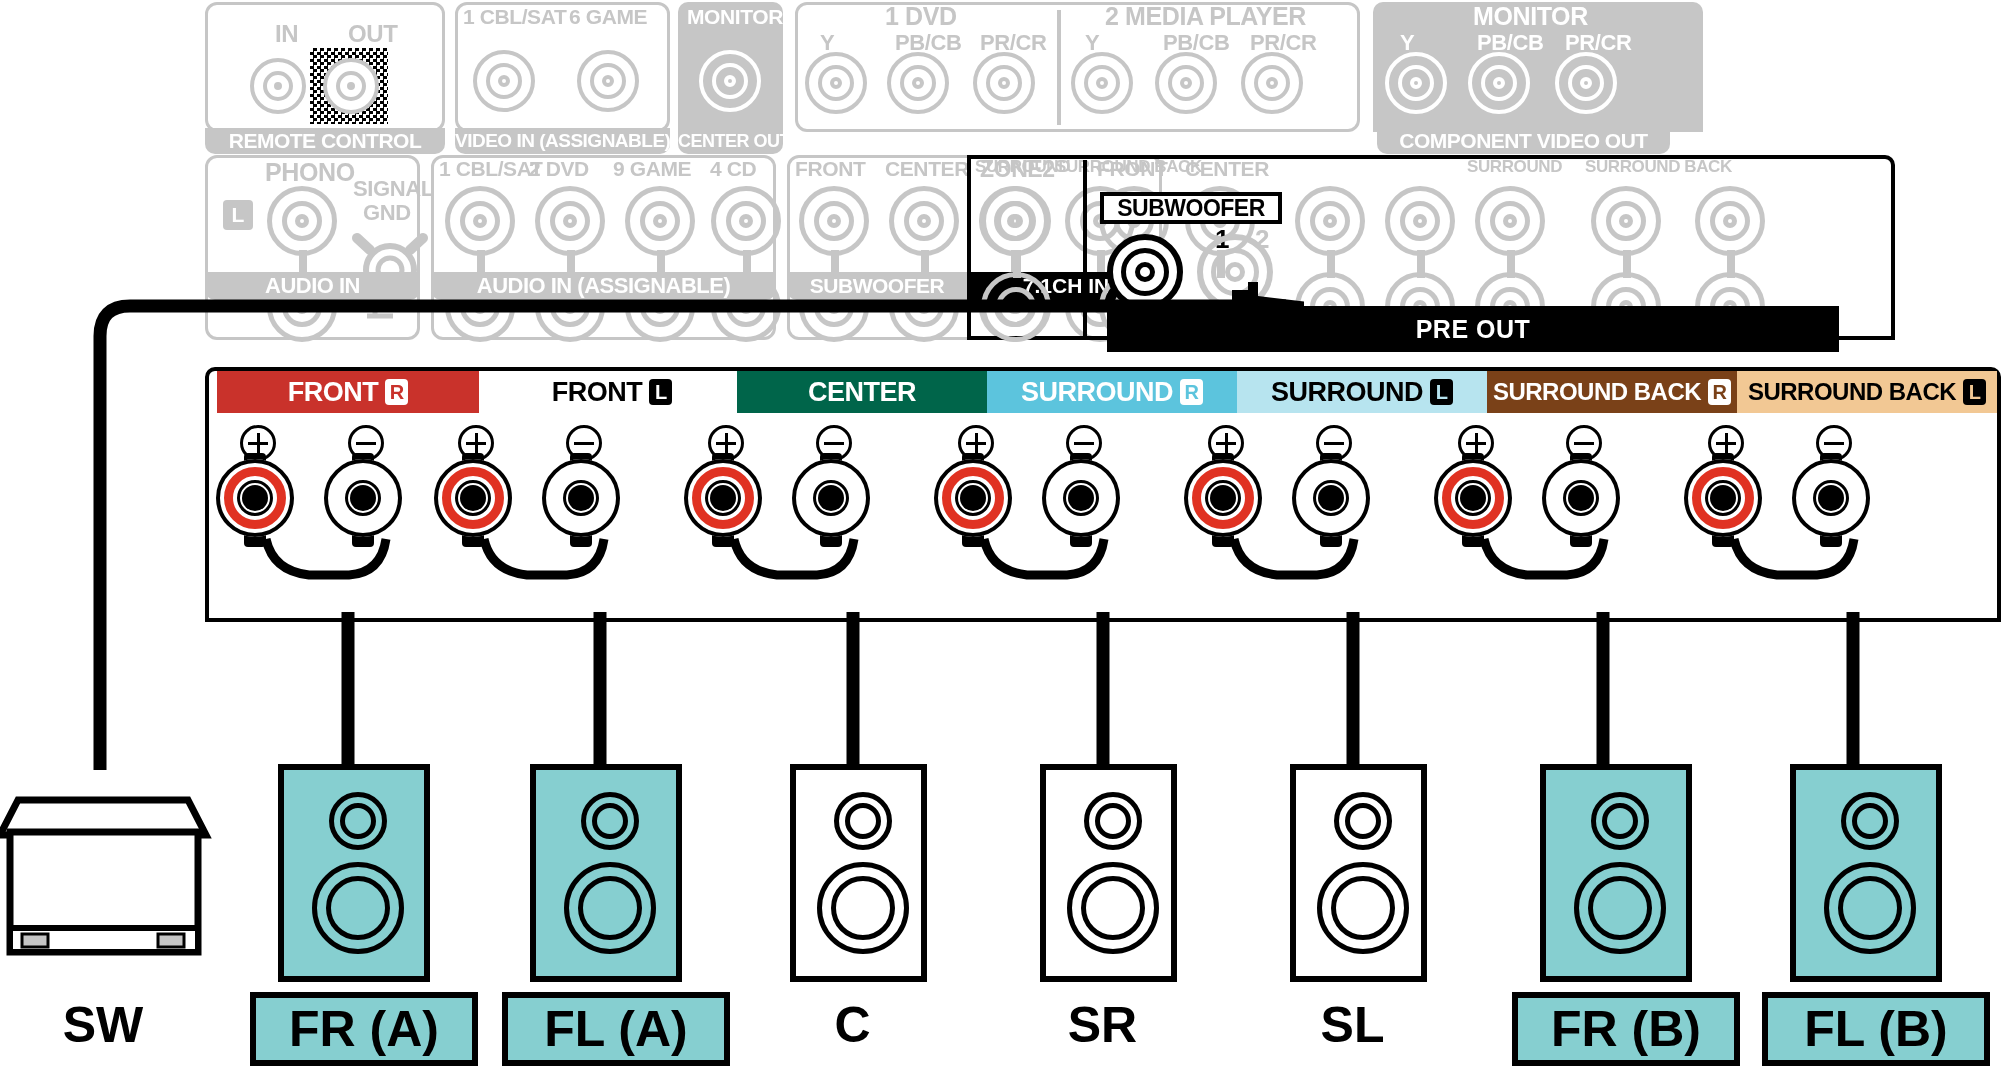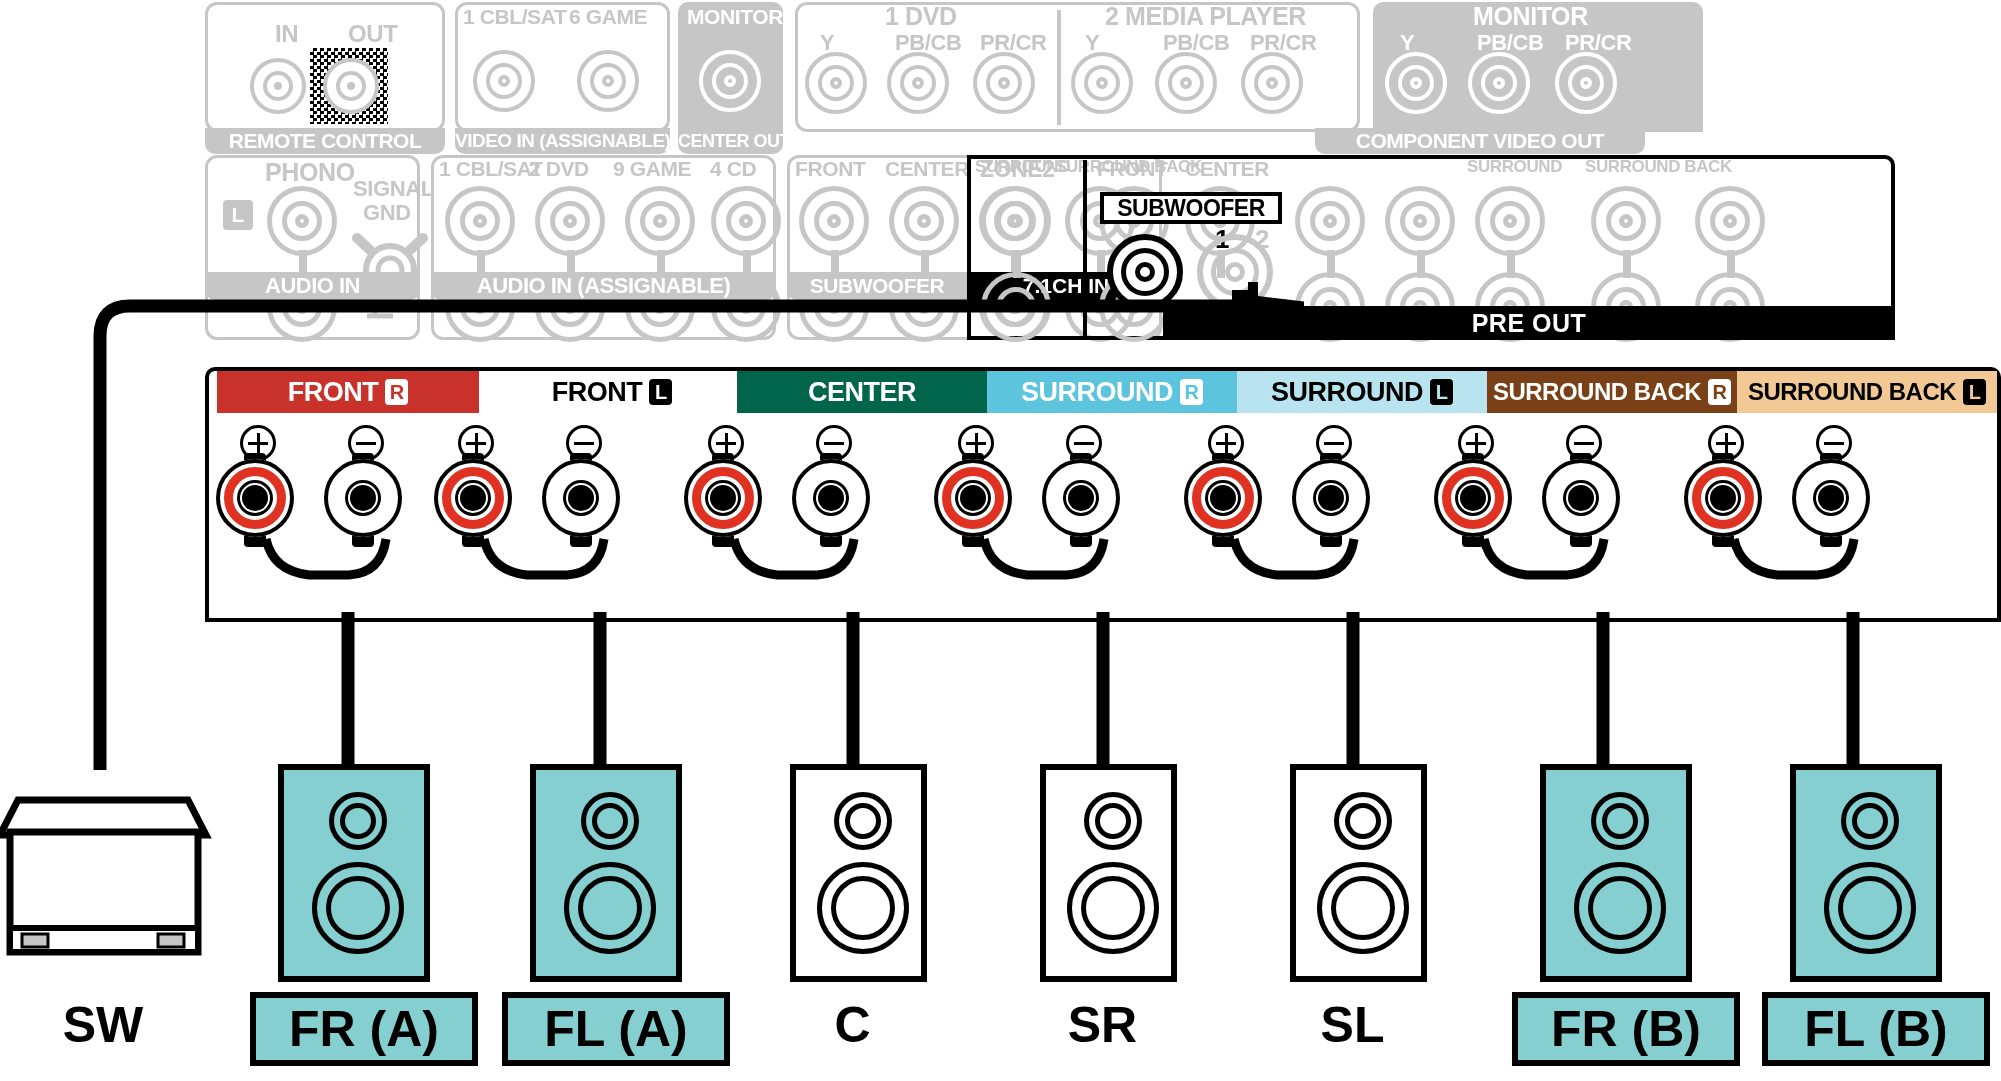--- a/index.html
+++ b/index.html
@@ -168,21 +168,21 @@
         <i style="inset:21px;border:4px solid #fff;"></i>
       </div>
     <div class="rca" style="left:1373px;top:52px;width:62px;height:62px;border:4px solid #fff;">
         <i style="inset:9px;border:4px solid #fff;"></i>
         <i style="inset:21px;border:4px solid #fff;"></i>
       </div>
     <div class="rca" style="left:1460px;top:52px;width:62px;height:62px;border:4px solid #fff;">
         <i style="inset:9px;border:4px solid #fff;"></i>
         <i style="inset:21px;border:4px solid #fff;"></i>
       </div>
-    <div class="gbar" style="left:1220px;top:128px;width:330px;height:26px;">
+    <div class="gbar" style="left:1282px;top:128px;width:293px;height:26px;">
         <span style="font-size:21px;">COMPONENT VIDEO OUT</span>
       </div>
 
     <div class="ghost-box" style="left:110px;top:155px;width:215px;height:185px;"></div>
     <div class="glabel" style="left:170px;top:160px;font-size:25px;">PHONO</div>
     <div class="ghost-fill" style="left:128px;top:200px;width:30px;height:30px;border-radius:4px;"></div>
     <div class="abs" style="left:130px;top:200px;width:26px;height:30px;color:#fff;font-weight:bold;font-size:21px;text-align:center;line-height:30px;">L</div>
     <div class="rca" style="left:172px;top:186px;width:70px;height:70px;border:5px solid #c6c6c6;">
         <i style="inset:10px;border:5px solid #c6c6c6;"></i>
         <i style="inset:23px;border:5px solid #c6c6c6;"></i>
@@ -386,21 +386,21 @@
     <div class="rca" style="left:1600px;top:186px;width:70px;height:70px;border:5px solid #c6c6c6;">
         <i style="inset:10px;border:5px solid #c6c6c6;"></i>
         <i style="inset:23px;border:5px solid #c6c6c6;"></i>
       </div>
     <div class="rca" style="left:1600px;top:272px;width:70px;height:70px;border:5px solid #c6c6c6;">
         <i style="inset:10px;border:5px solid #c6c6c6;"></i>
         <i style="inset:23px;border:5px solid #c6c6c6;"></i>
       </div>
     <div class="ghost-fill" style="left:1632px;top:250px;width:8px;height:28px;"></div>
 
-    <div class="abs" style="left:1068px;top:306px;width:732px;height:34px;background:#000;">
+    <div class="abs" style="left:1012px;top:306px;width:732px;height:46px;background:#000;">
       <span style="position:absolute;left:0;right:0;top:50%;transform:translateY(-50%);text-align:center;color:#fff;font-weight:bold;font-size:25px;letter-spacing:0.5px;">PRE OUT</span>
     </div>
   </div>
 
   <svg class="wires" style="width:2001px;height:1081px;">
     <path d="M1286 306 L130 306 Q100 306 100 336 L100 770" fill="none" stroke="#000" stroke-width="13" stroke-linecap="butt"></path>
   </svg>
 
   <div class="abs" style="left:1232px;top:282px;width:70px;height:48px;">
     <div style="position:absolute;left:0;top:8px;width:16px;height:32px;background:#000;"></div>

